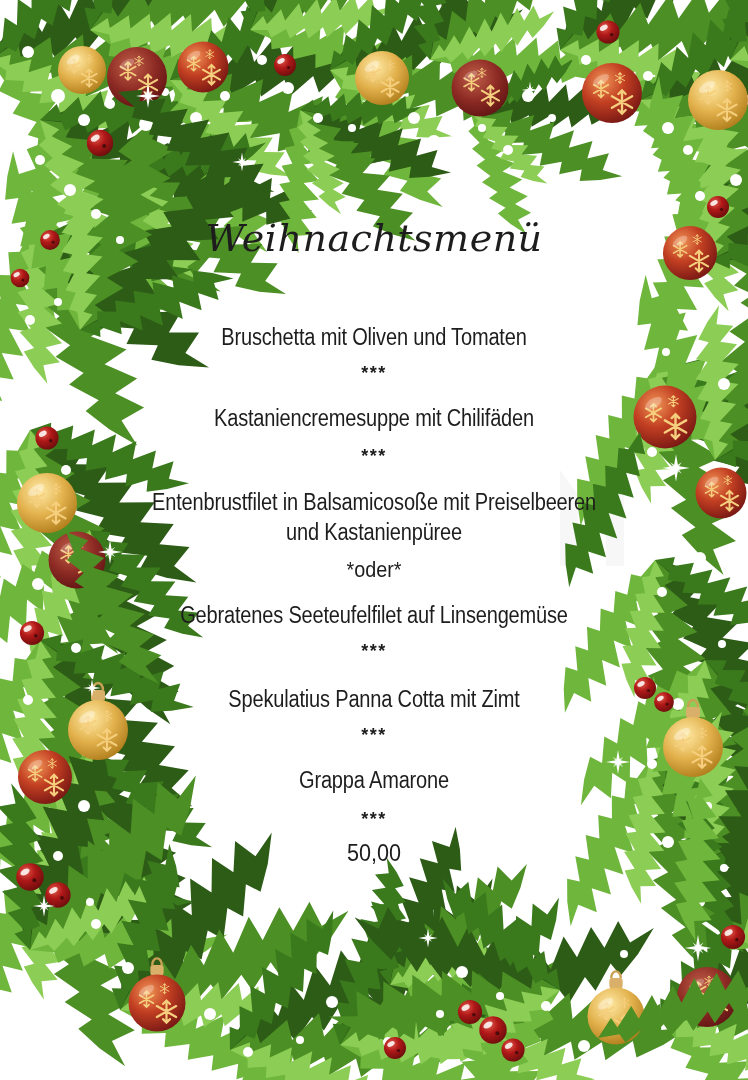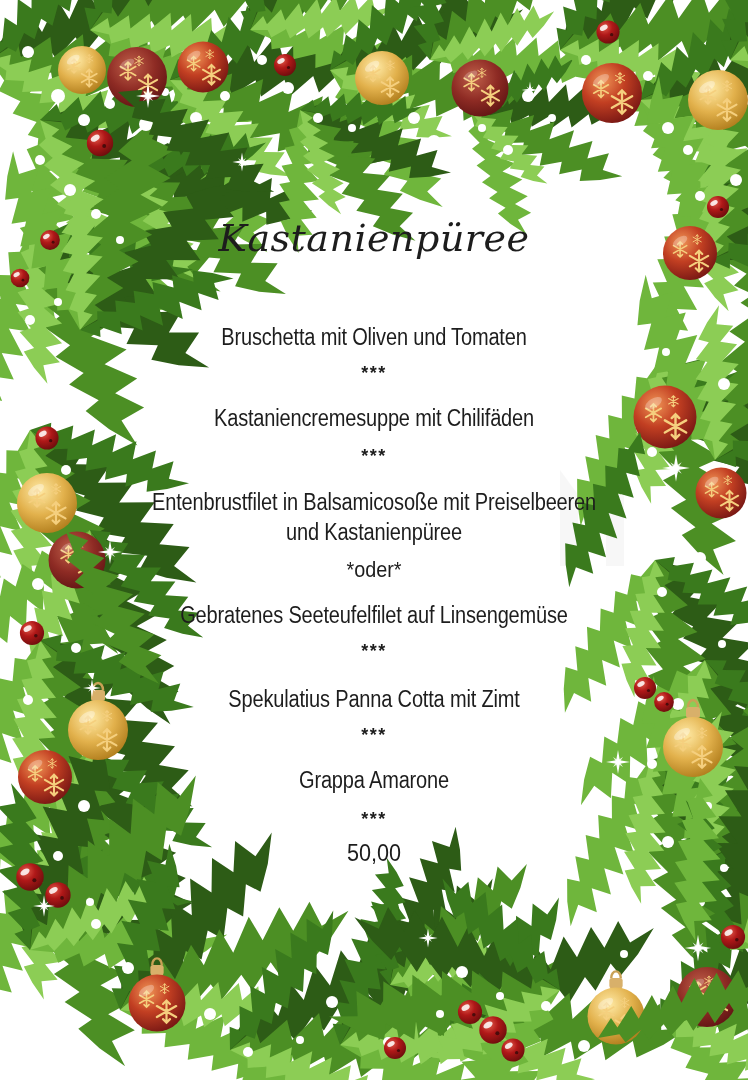--- a/index.html
+++ b/index.html
@@ -280,21 +280,21 @@
       <use href="#spark" transform="translate(676 468) scale(1.15)"></use>
       <use href="#spark" transform="translate(92 688) scale(0.75)"></use>
       <use href="#spark" transform="translate(618 762) scale(1.0)"></use>
       <use href="#spark" transform="translate(44 906) scale(0.9)"></use>
       <use href="#spark" transform="translate(428 938) scale(0.8)"></use>
       <use href="#spark" transform="translate(698 948) scale(1.1)"></use>
     </g>
   </svg>
 
   <div class="menu-layer">
-    <h1 class="line title" style="top:190px">Kastanienpüree</h1>
+    <h1 class="line title" style="top:190px">Weihnachtsmenü</h1>
     <div class="line course" style="top:322px">Bruschetta mit Oliven und Tomaten</div>
     <div class="line stars" style="top:360px">***</div>
     <div class="line course" style="top:403px">Kastaniencremesuppe mit Chilifäden</div>
     <div class="line stars" style="top:443px">***</div>
     <div class="line course" style="top:487px">Entenbrustfilet in Balsamicosoße mit Preiselbeeren
 und Kastanienpüree</div>
     <div class="line oder" style="top:556px">*oder*</div>
     <div class="line course" style="top:600px">Gebratenes Seeteufelfilet auf Linsengemüse</div>
     <div class="line stars" style="top:638px">***</div>
     <div class="line course" style="top:684px">Spekulatius Panna Cotta mit Zimt</div>

